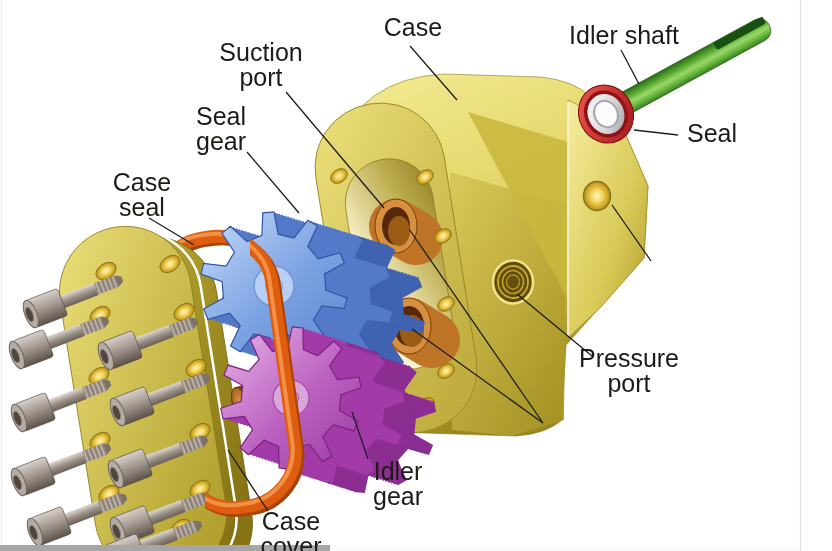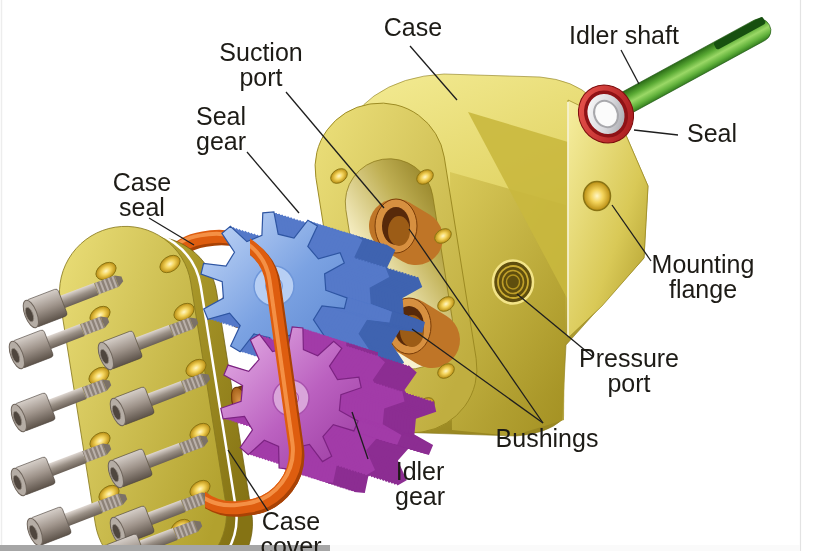--- a/index.html
+++ b/index.html
@@ -436,32 +436,25 @@
       <span>Seal</span>
     </div>
 <div class="lbl" style="left:221px;top:104px">
       <span>Seal</span>
       <span>gear</span>
     </div>
 <div class="lbl" style="left:142px;top:170px">
       <span>Case</span>
       <span>seal</span>
     </div>
-<div class="lbl" style="left:703px;top:252px">
-      <span>Mounting</span>
-      <span>flange</span>
-    </div>
 <div class="lbl" style="left:629px;top:346px">
       <span>Pressure</span>
       <span>port</span>
     </div>
-<div class="lbl" style="left:547px;top:426px">
-      <span>Bushings</span>
-    </div>
-<div class="lbl" style="left:420px;top:459px">
+<div class="lbl" style="left:398px;top:459px">
       <span>Idler</span>
       <span>gear</span>
     </div>
 <div class="lbl" style="left:291px;top:509px">
       <span>Case</span>
       <span>cover</span>
     </div>
 </div>
 
 </body></html>

